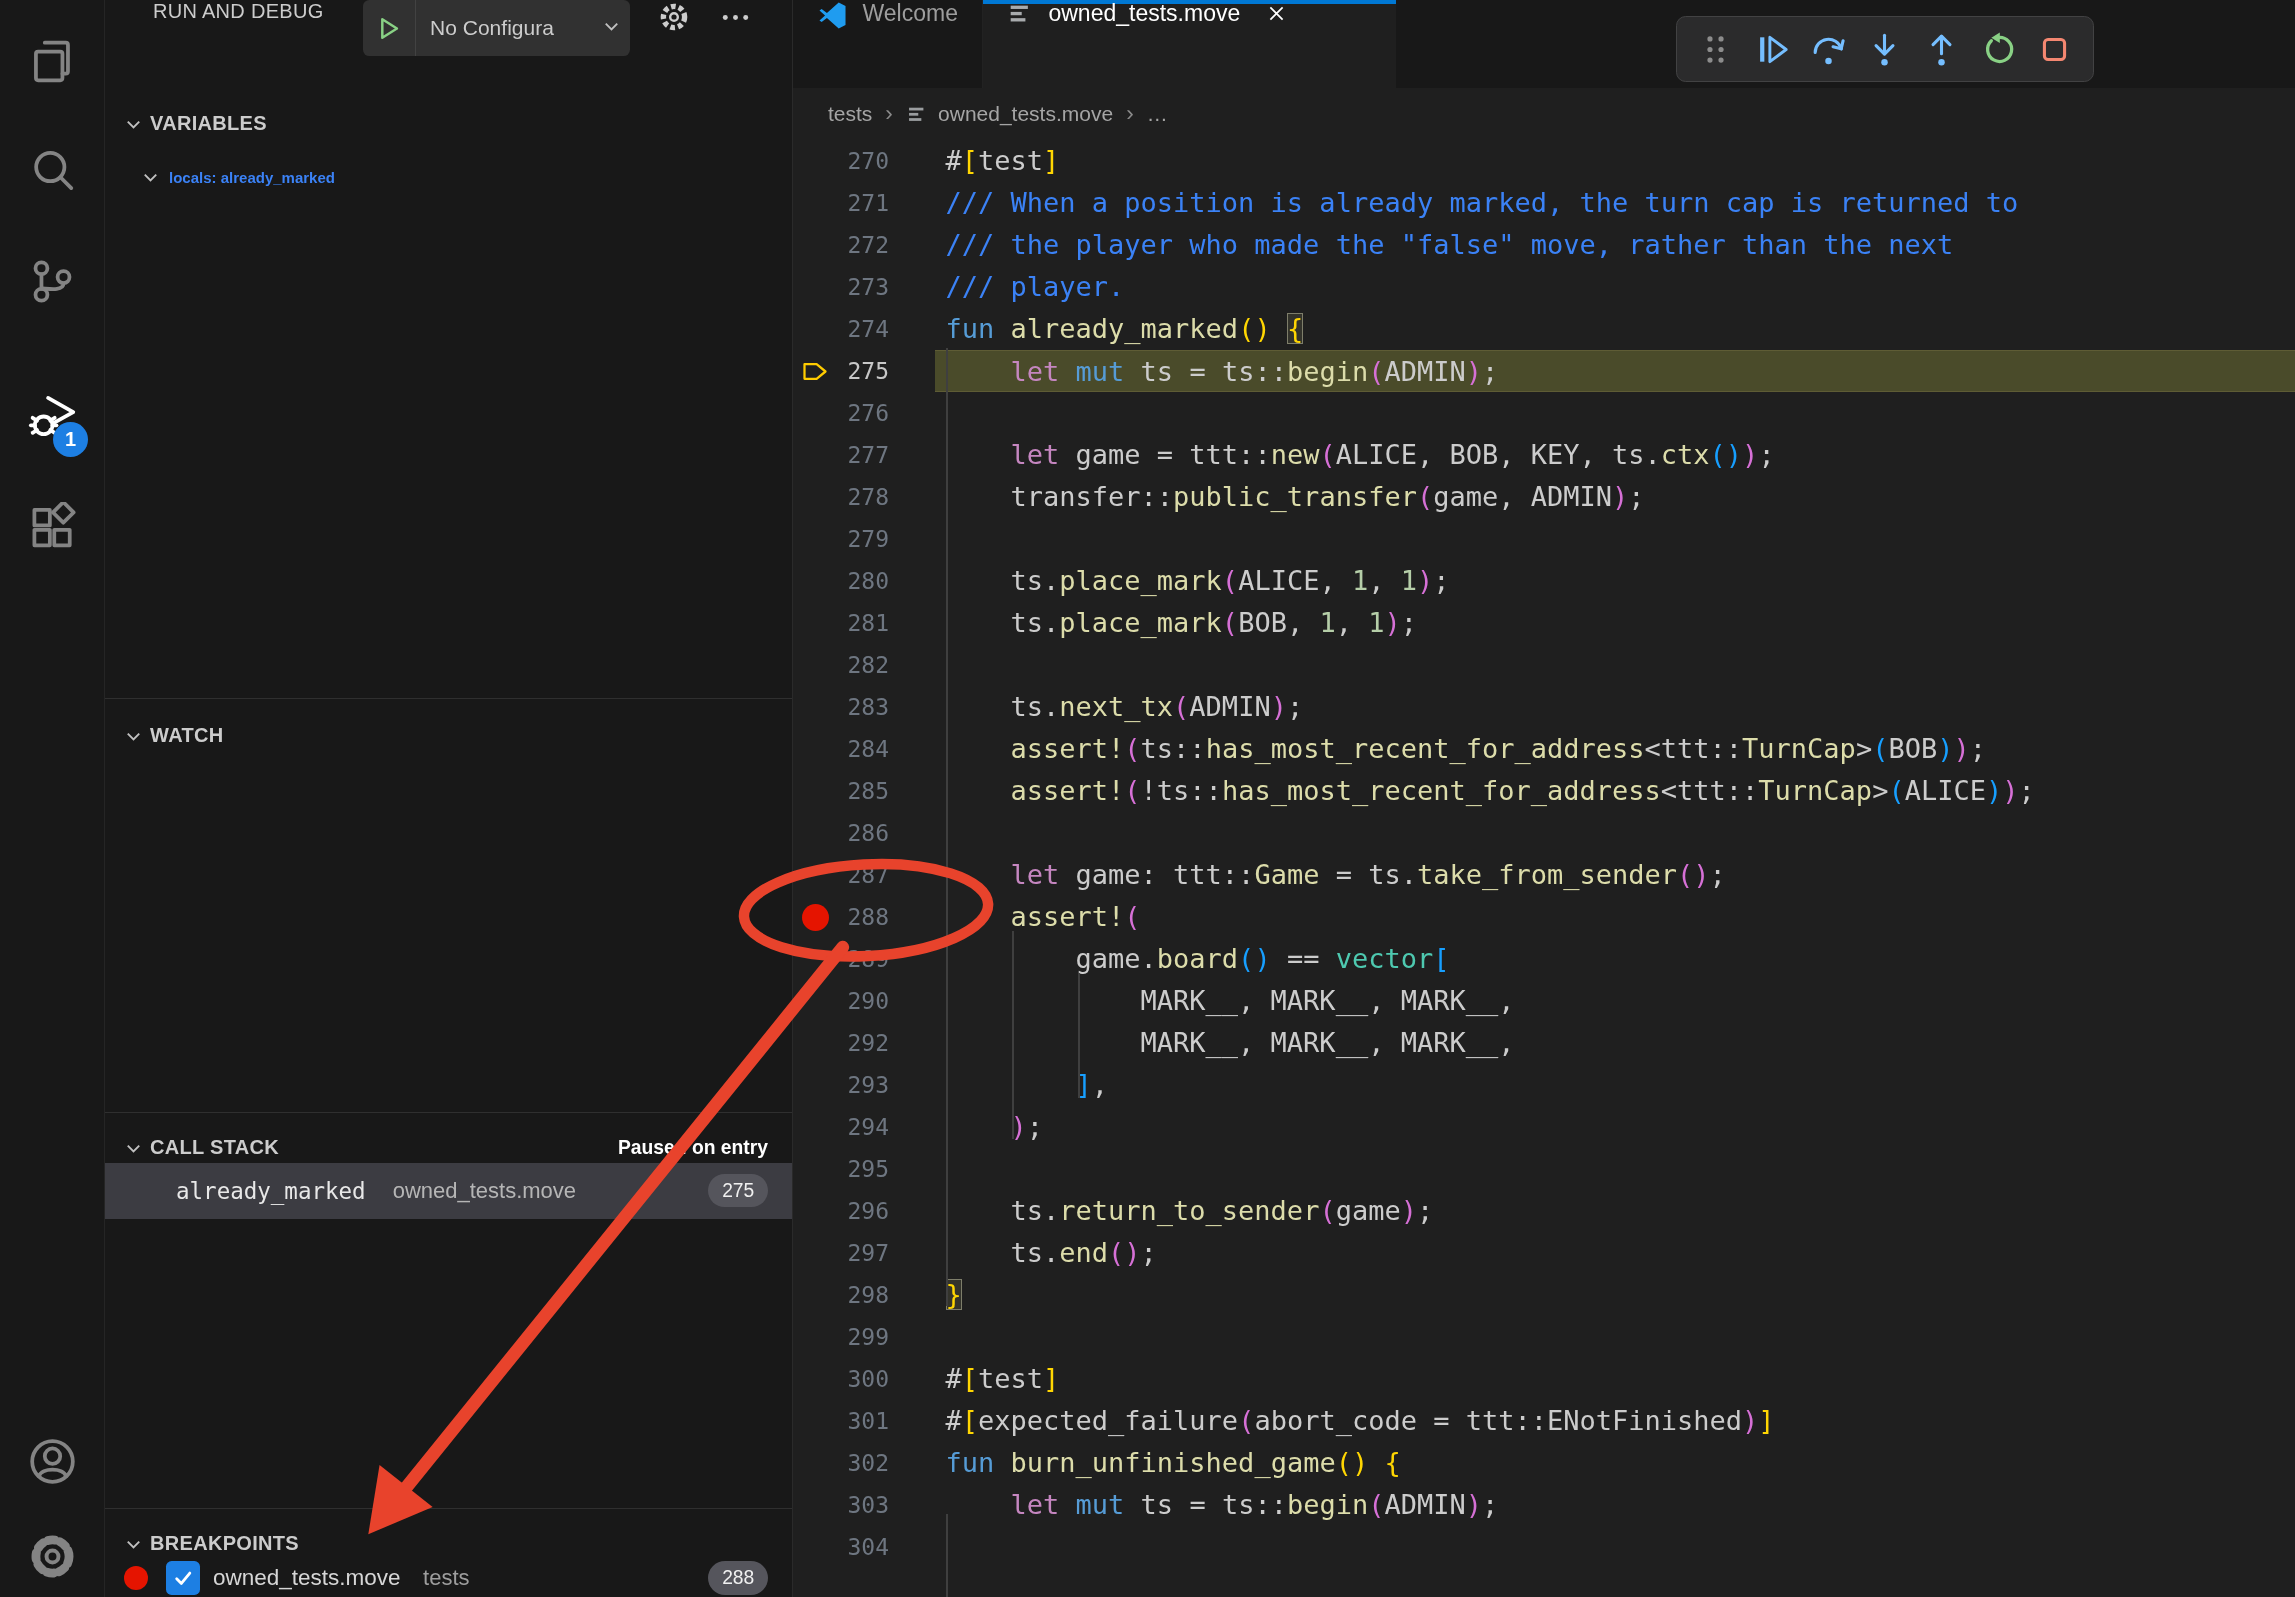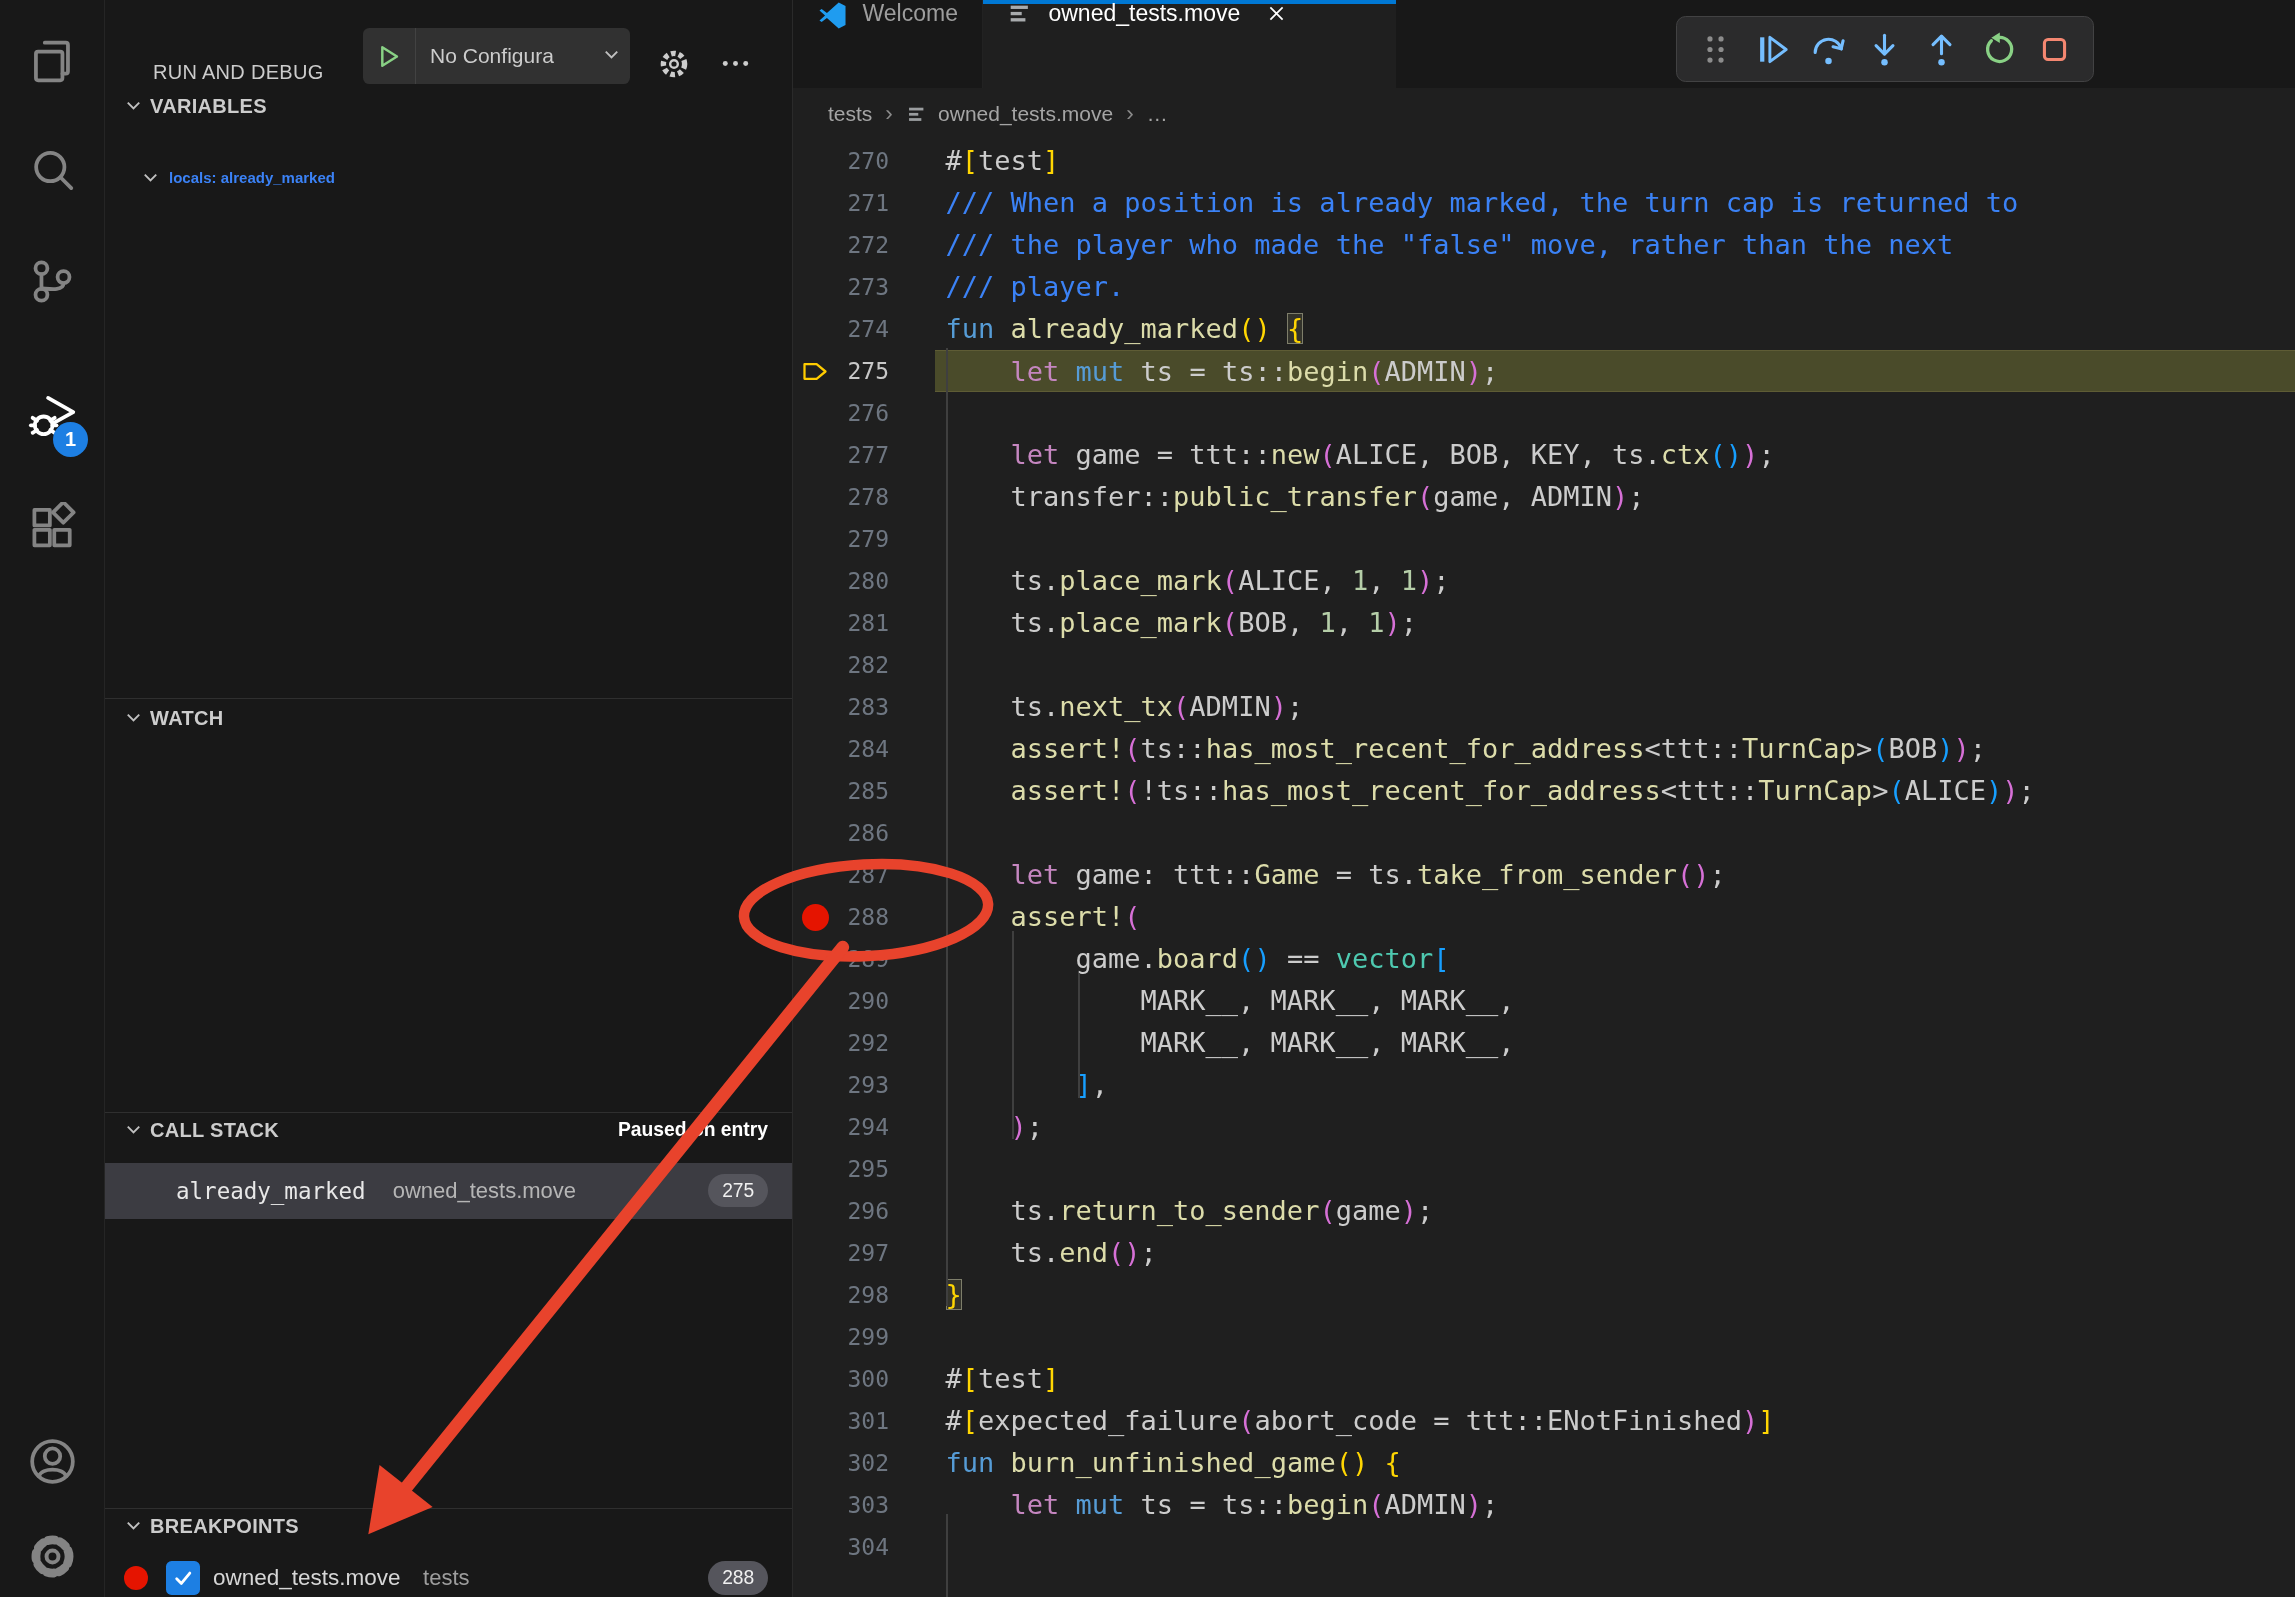--- a/index.html
+++ b/index.html
@@ -17,32 +17,32 @@
   .ab-badge { position:absolute; left:53px; top:50px; width:35px; height:35px;
     border-radius:50%; color:#fff; font-size:20px; font-weight:700;
     display:flex; align-items:center; justify-content:center; }
 
   
   #sidebar { position:absolute; left:105px; top:0; width:688px; height:1597px;
     background:#181818; border-right:0.8px solid #2a2a2a; z-index:4; color:#cccccc; }
   .chev { width:21px; height:21px; flex:none; }
   .chev polyline { fill:none; stroke:#c0c0c0; stroke-width:2; }
   #sb-header { position:absolute; left:0; top:0; width:100%; height:84px;
-    display:flex; align-items:flex-end; }
+    display:flex; align-items:flex-start; }
   #sb-title { margin-left:48px; font-size:20px; letter-spacing:0.3px; color:#cccccc; }
   #config-dropdown { margin-left:39px; height:56px; width:267px; background:#313131;
     border-radius:6.4px; display:flex; align-items:center; cursor:pointer; }
   #config-play { width:53px; height:56px; display:flex; align-items:center;
     justify-content:center; border-right:0.8px solid #424242; }
   #config-label { flex:1; font-size:21px; color:#cccccc; white-space:nowrap;
     overflow:hidden; padding-left:14.5px; }
   #config-chevron { margin-right:8px; }
   .hdr-icon { margin-left:27px; cursor:pointer; }
 
-  .section-head { display:flex; align-items:flex-start; height:40px; cursor:pointer; }
+  .section-head { display:flex; align-items:flex-end; height:40px; cursor:pointer; }
   .section-head .label { font-size:20px; font-weight:700; letter-spacing:0.3px; }
   .section-head .chev { margin-left:17.7px; margin-right:6.4px; }
   .divider-top { border-top:0.8px solid #2f2f2f; }
 
   #sec-variables { position:absolute; top:95px; left:0; width:100%; }
   #row-locals { display:flex; align-items:center; height:42px; margin-top:21px; cursor:pointer; }
   #row-locals .chev { margin-left:35px; margin-right:8px; }
   #row-locals .label { font-size:15px; font-weight:700; color:#3b82f6; }
 
   #sec-watch { position:absolute; top:698px; left:0; width:100%; padding-top:8px; }

